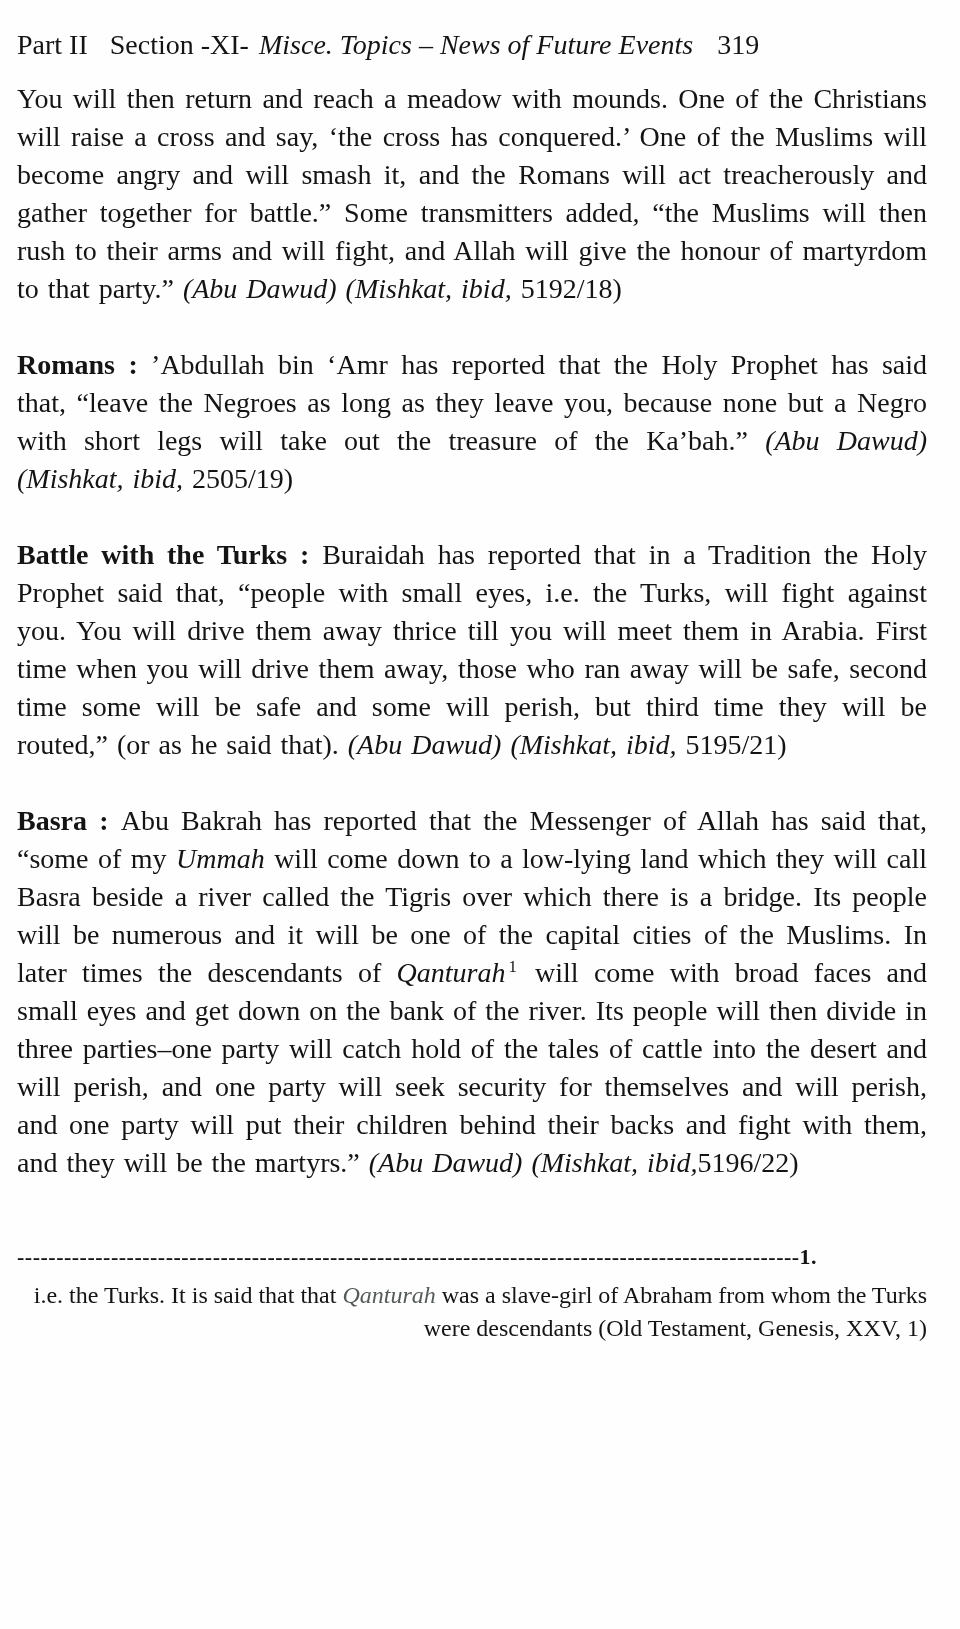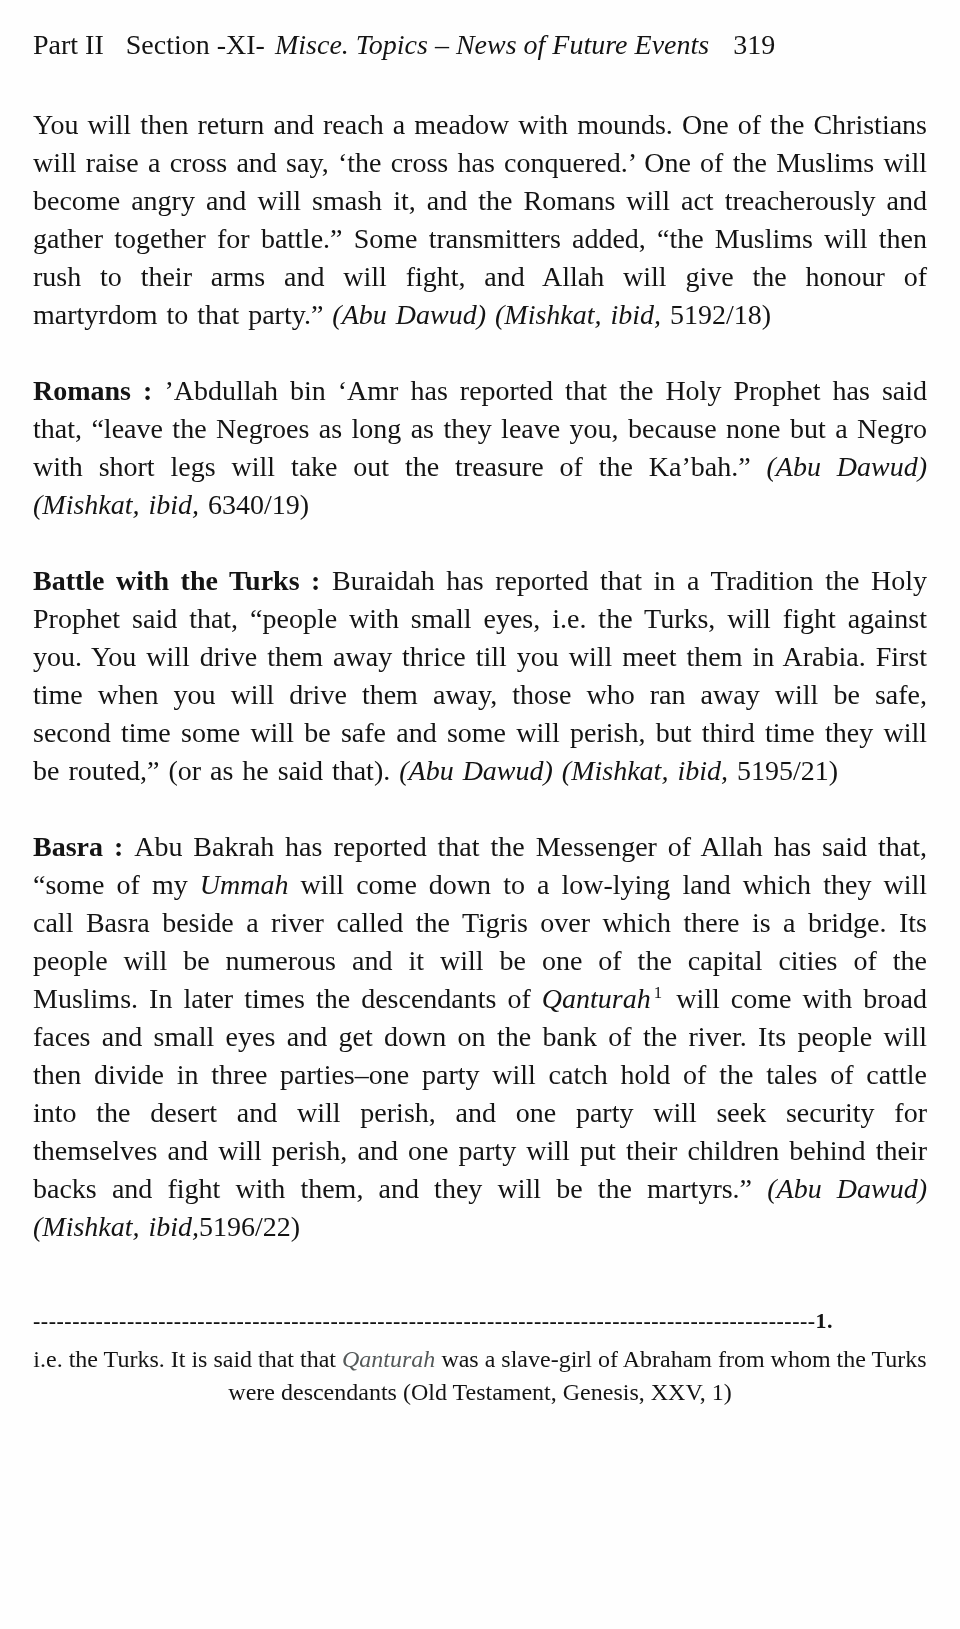--- a/index.html
+++ b/index.html
@@ -8,33 +8,33 @@
     background: #ffffff;
   }
   .page {
     position: relative;
     width: 960px;
     height: 1629px;
     background: #fefefe;
     color: #141414;
     font-family: "Liberation Serif", "DejaVu Serif", serif;
     box-sizing: border-box;
-    padding: 26px 33px 0 33px;
+    padding: 26px 33px 0 17px;
     overflow: hidden;
   }
   .page-header {
     font-size: 28px;
     line-height: 38px;
     white-space: nowrap;
   }
   .page-header .hsp { white-space: pre; }
   .hdr-part { margin-right: 22px; }
   .hdr-section { margin-right: 10px; }
   .hdr-title { font-style: italic; margin-right: 24px; }
-  .content { margin-top: 42px; }
+  .content { margin-top: 16px; }
   .para {
     font-size: 28px;
     line-height: 38px;
     text-align: justify;
     text-align-last: left;
     word-spacing: 2px;
     margin: 0 0 38px 0;
   }
   .seg-n { font-style: normal; }
   .seg-b { font-weight: bold; }
@@ -53,36 +53,36 @@
   }
   .footnote-sep {
     white-space: nowrap;
     overflow: hidden;
     letter-spacing: 0.5px;
     font-weight: bold;
     font-size: 22px;
     margin-bottom: 6px;
   }
   .footnote-text {
-    text-align: center;
+    text-align: right;
     font-weight: 500;
   }
 </style>
 </head>
 <body>
 
 <div class="page">
 
   <div class="page-header">
     <span class="hsp hdr-part">Part II</span><span class="hsp hdr-section">Section -XI-</span><span class="hsp hdr-title">Misce. Topics – News of Future Events</span><span class="hsp">319</span>
   </div>
 
   <div class="content">
     <div class="para"><span class="seg-n">You will then return and reach a meadow with mounds. One of the Christians will raise a cross and say, ‘the cross has conquered.’ One of the Muslims will become angry and will smash it, and the Romans will act treacherously and gather together for battle.” Some transmitters added, “the Muslims will then rush to their arms and will fight, and Allah will give the honour of martyrdom to that party.” </span><span class="seg-i">(Abu Dawud) (Mishkat, ibid,</span><span class="seg-n"> 5192/18)</span></div>
-    <div class="para"><span class="seg-b">Romans : </span><span class="seg-n">’Abdullah bin ‘Amr has reported that the Holy Prophet has said that, “leave the Negroes as long as they leave you, because none but a Negro with short legs will take out the treasure of the Ka’bah.” </span><span class="seg-i">(Abu Dawud) (Mishkat, ibid,</span><span class="seg-n"> 6340/19)</span></div>
+    <div class="para"><span class="seg-b">Romans : </span><span class="seg-n">’Abdullah bin ‘Amr has reported that the Holy Prophet has said that, “leave the Negroes as long as they leave you, because none but a Negro with short legs will take out the treasure of the Ka’bah.” </span><span class="seg-i">(Abu Dawud) (Mishkat, ibid,</span><span class="seg-n"> 2505/19)</span></div>
     <div class="para"><span class="seg-b">Battle with the Turks : </span><span class="seg-n">Buraidah has reported that in a Tradition the Holy Prophet said that, “people with small eyes, i.e. the Turks, will fight against you. You will drive them away thrice till you will meet them in Arabia. First time when you will drive them away, those who ran away will be safe, second time some will be safe and some will perish, but  third time they will be routed,” (or as he said that). </span><span class="seg-i">(Abu Dawud) (Mishkat, ibid,</span><span class="seg-n"> 5195/21)</span></div>
     <div class="para"><span class="seg-b">Basra : </span><span class="seg-n">Abu Bakrah has reported that the Messenger of Allah has said that, “some of my </span><span class="seg-i">Ummah</span><span class="seg-n"> will come down to a low-lying land which they will call Basra beside a river called the Tigris over which there is a bridge. Its people will be numerous and it will be one of the capital cities of the Muslims. In later times the descendants of </span><span class="seg-i">Qanturah</span><span class="seg-sup">1</span><span class="seg-n"> will come with broad faces and small eyes and get down on the bank of the river. Its people will then divide in three parties–one party will catch hold of the tales of cattle into the desert and will perish, and one party will seek security for themselves and will perish, and one party will put their children behind their backs and fight with them, and they will be the martyrs.” </span><span class="seg-i">(Abu Dawud) (Mishkat, ibid,</span><span class="seg-n">5196/22)</span></div>
   </div>
 
   <div class="footnote">
     <div class="footnote-sep">----------------------------------------------------------------------------------------------------1.</div>
     <div class="footnote-text"><span class="seg-n">i.e. the Turks. It is said that that </span><span class="seg-ig">Qanturah</span><span class="seg-n"> was a slave-girl of Abraham from whom the Turks were descendants (Old Testament, Genesis, XXV, 1)</span></div>
   </div>
 
 </div>

